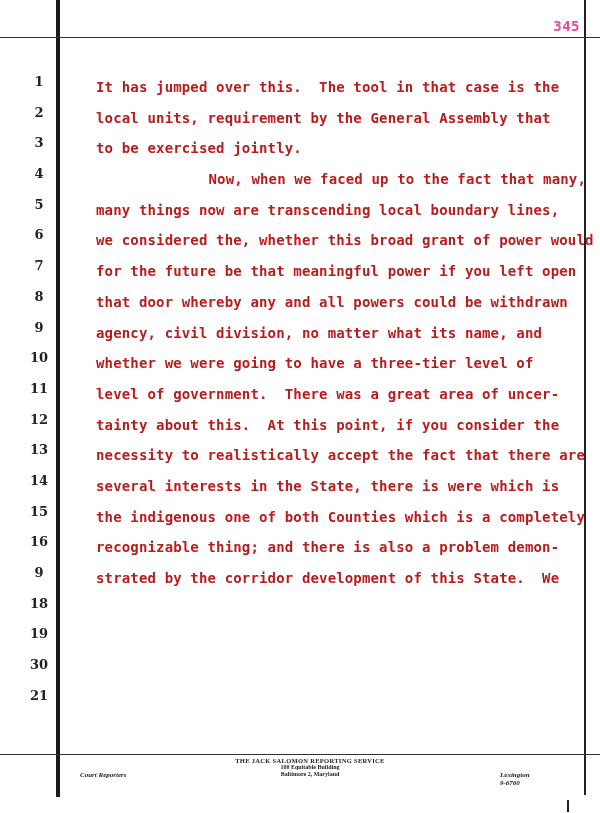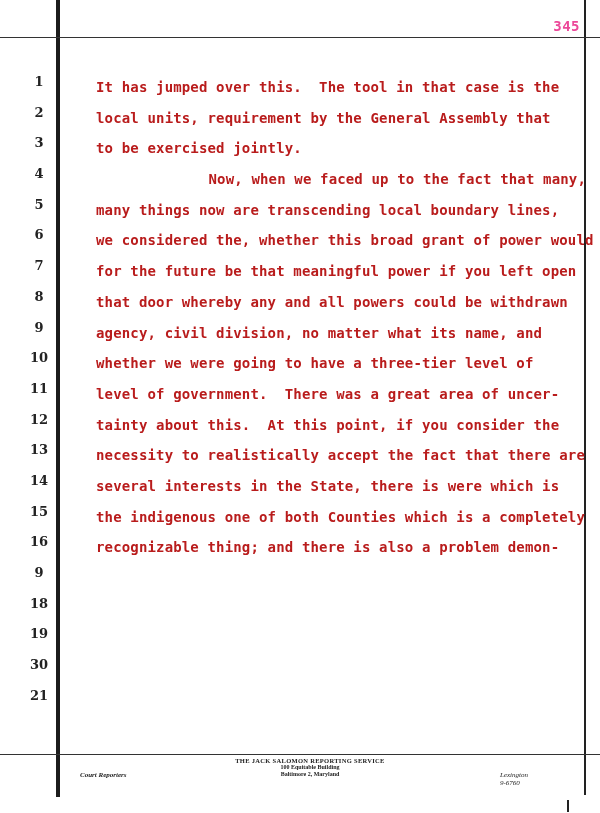--- a/index.html
+++ b/index.html
@@ -120,21 +120,21 @@
     .footer-center .firm {
       font-size: 6.5px;
       letter-spacing: 0.3px;
     }
     .footer-right {
       position: absolute;
       left: 500px;
       top: 15px;
       font-size: 7px;
       font-style: italic;
-      font-weight: normal;
+      font-weight: bold;
       color: #222;
     }
     .corner-mark {
       position: absolute;
       left: 567px;
       top: 800px;
       width: 2px;
       height: 12px;
       background: #222;
     }
@@ -185,20 +185,21 @@
     <div class="transcript-line">for the future be that meaningful power if you left open</div>
     <div class="transcript-line">that door whereby any and all powers could be withdrawn</div>
     <div class="transcript-line">agency, civil division, no matter what its name, and</div>
     <div class="transcript-line">whether we were going to have a three-tier level of</div>
     <div class="transcript-line">level of government.  There was a great area of uncer-</div>
     <div class="transcript-line">tainty about this.  At this point, if you consider the</div>
     <div class="transcript-line">necessity to realistically accept the fact that there are</div>
     <div class="transcript-line">several interests in the State, there is were which is</div>
     <div class="transcript-line">the indigenous one of both Counties which is a completely</div>
     <div class="transcript-line">recognizable thing; and there is also a problem demon-</div>
+    <div class="transcript-line">strated by the corridor development of this State.  We</div>
   </div>
 
   <div class="footer">
     <div class="footer-left">Court Reporters</div>
     <div class="footer-center">
       <div class="firm">THE JACK SALOMON REPORTING SERVICE</div>
       <div>100 Equitable Building</div>
       <div>Baltimore 2, Maryland</div>
     </div>
     <div class="footer-right">Lexington 9-6760</div>

